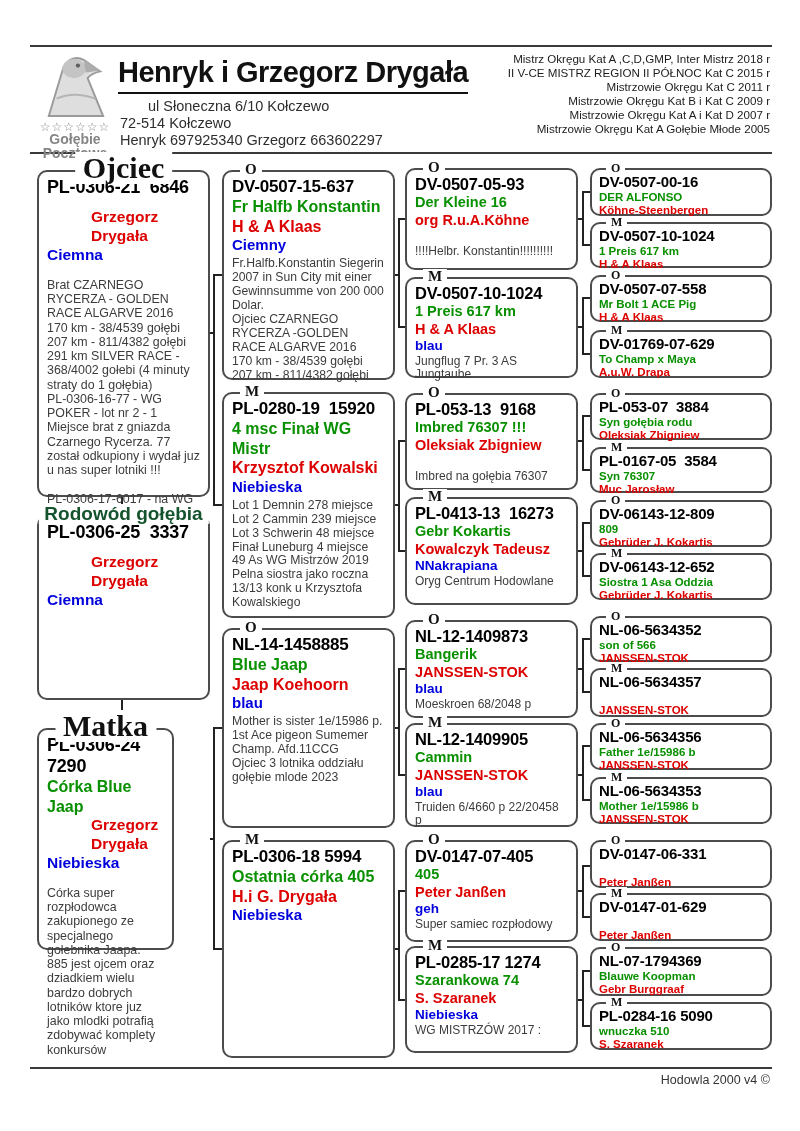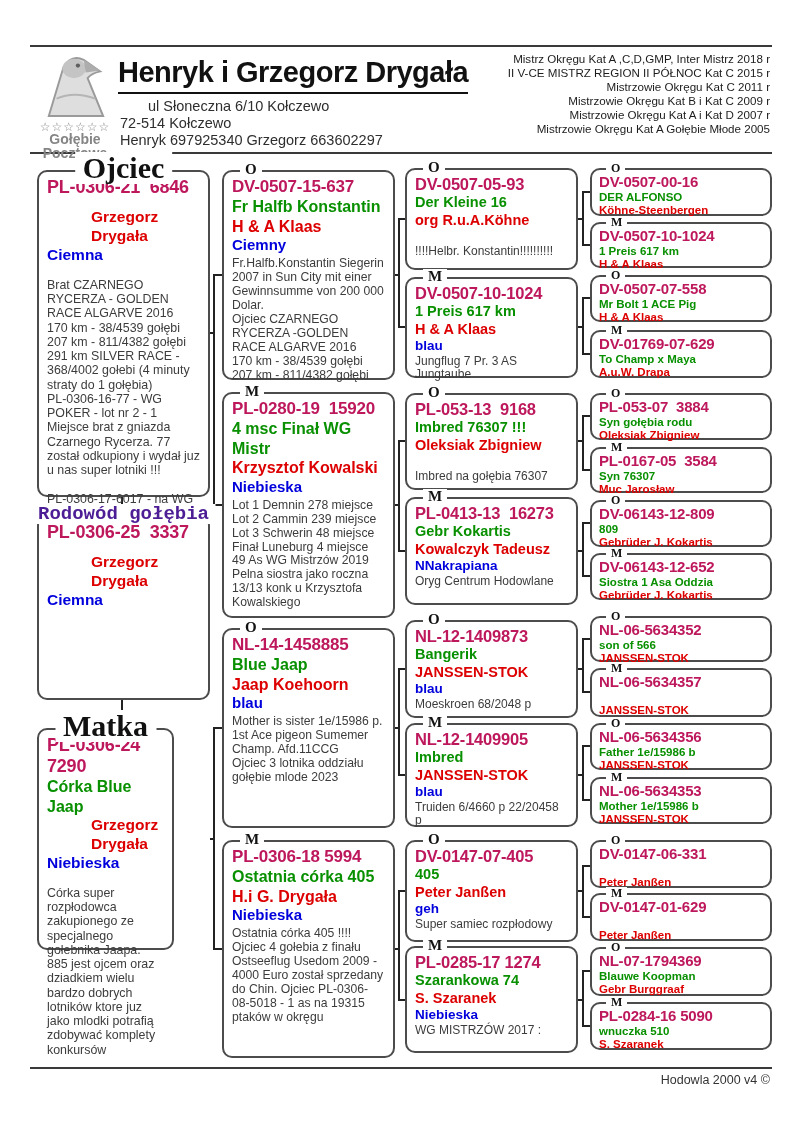--- a/index.html
+++ b/index.html
@@ -18,23 +18,23 @@
   
   .box{position:absolute;background:#fff;border:2px solid #4c4c4c;border-radius:10px;
        padding:5px 8px 3px 8px;box-sizing:border-box;}
   .marker{position:absolute;top:-10px;left:16px;background:#fff;padding:0 5px;line-height:15px;
           font-family:"Liberation Serif",serif;font-weight:bold;font-size:15px;color:#111;}
   .g4 .marker{font-size:12px;top:-8px;line-height:12px;left:14px;}
   .biglabel{position:absolute;top:-20px;left:50%;transform:translateX(-50%);background:#fff;
             padding:0 8px;font-family:"Liberation Serif",serif;font-weight:bold;font-size:30px;
             line-height:32px;color:#111;white-space:nowrap;}
   .midlabel{position:absolute;top:-13px;left:50%;transform:translateX(-50%);background:#fff;
-            padding:0 6px;font-family:Liberation Mono, monospace;font-weight:bold;font-size:19px;
-            line-height:20px;color:#4c1d95;white-space:nowrap;}
-  .ring{font-weight:bold;color:#be185d;white-space:pre-wrap;letter-spacing:-0.2px;}
+            padding:0 6px;font-family:Liberation Sans, sans-serif;font-weight:bold;font-size:19px;
+            line-height:20px;color:#14532d;white-space:nowrap;}
+  .ring{font-weight:bold;color:#000000;white-space:pre-wrap;letter-spacing:-0.2px;}
   .name{font-weight:bold;color:#089000;white-space:pre-wrap;line-height:1.22;}
   .owner{font-weight:bold;color:#dd0000;white-space:pre-wrap;line-height:1.22;}
   .colorline{font-weight:bold;color:#0000dd;white-space:pre-wrap;line-height:1.22;}
   .notes{color:#3c3c3c;white-space:pre-line;}
   .g1 .ring{font-size:18px;margin-bottom:2px;}
   .g1 .name{font-size:16px;min-height:8px;}
   .g1 .owner{font-size:15.5px;margin-left:44px;}
   .g1 .colorline{font-size:15.5px;}
   .g1 .notes{font-size:12.4px;line-height:1.15;margin-top:13px;}
   .g2 .ring{font-size:17px;}
@@ -158,22 +158,20 @@
     <div class="colorline">blau</div>
     <div class="notes">Mother is sister 1e/15986 p. 1st Ace pigeon Sumemer Champ. Afd.11CCG
 Ojciec 3 lotnika oddziału gołębie mlode 2023</div>
   </div>
   <div class="box g2" style="left:222px;top:840px;width:173px;height:218px;">
     <span class="marker">M</span>
     <div class="ring">PL-0306-18 5994</div>
     <div class="name">Ostatnia córka 405</div>
     <div class="owner">H.i G. Drygała</div>
     <div class="colorline">Niebieska</div>
-    <div class="notes">Ostatnia córka 405 !!!!
-Ojciec 4 gołebia z finału Ostseeflug Usedom 2009 - 4000 Euro został sprzedany do Chin. Ojciec PL-0306-08-5018 - 1 as na 19315 ptaków w okręgu</div>
   </div>
 
   <div class="box g3" style="left:405px;top:168px;width:173px;height:102px;">
     <span class="marker">O</span>
     <div class="ring">DV-0507-05-93</div>
     <div class="name">Der Kleine 16</div>
     <div class="owner">org R.u.A.Köhne</div>
     <div class="colorline"></div>
     <div class="notes">!!!!Helbr. Konstantin!!!!!!!!!!</div>
   </div>
@@ -205,21 +203,21 @@
     <span class="marker">O</span>
     <div class="ring">NL-12-1409873</div>
     <div class="name">Bangerik</div>
     <div class="owner">JANSSEN-STOK</div>
     <div class="colorline" style="min-height:0;">blau</div>
     <div class="notes">Moeskroen 68/2048 p</div>
   </div>
   <div class="box g3" style="left:405px;top:723px;width:173px;height:104px;">
     <span class="marker">M</span>
     <div class="ring">NL-12-1409905</div>
-    <div class="name">Imbred</div>
+    <div class="name">Cammin</div>
     <div class="owner">JANSSEN-STOK</div>
     <div class="colorline" style="min-height:0;">blau</div>
     <div class="notes">Truiden 6/4660 p 22/20458 p</div>
   </div>
   <div class="box g3" style="left:405px;top:840px;width:173px;height:102px;">
     <span class="marker">O</span>
     <div class="ring">DV-0147-07-405</div>
     <div class="name">405</div>
     <div class="owner">Peter Janßen</div>
     <div class="colorline" style="min-height:0;">geh</div>

